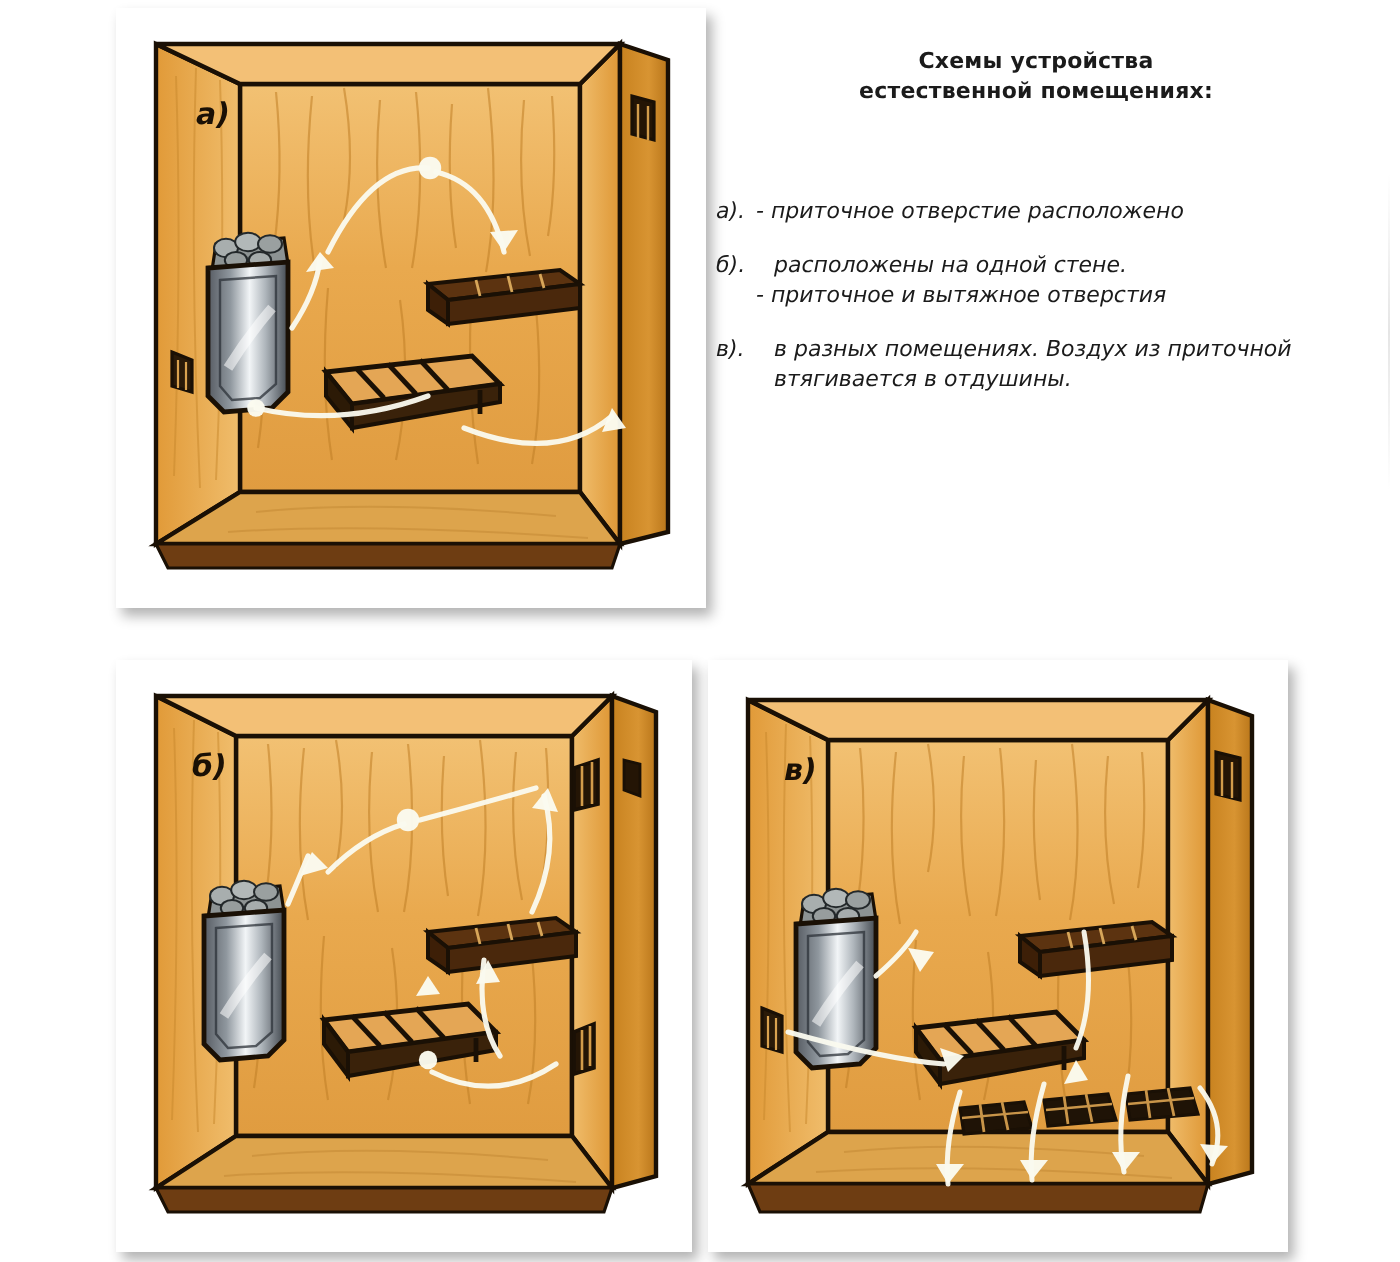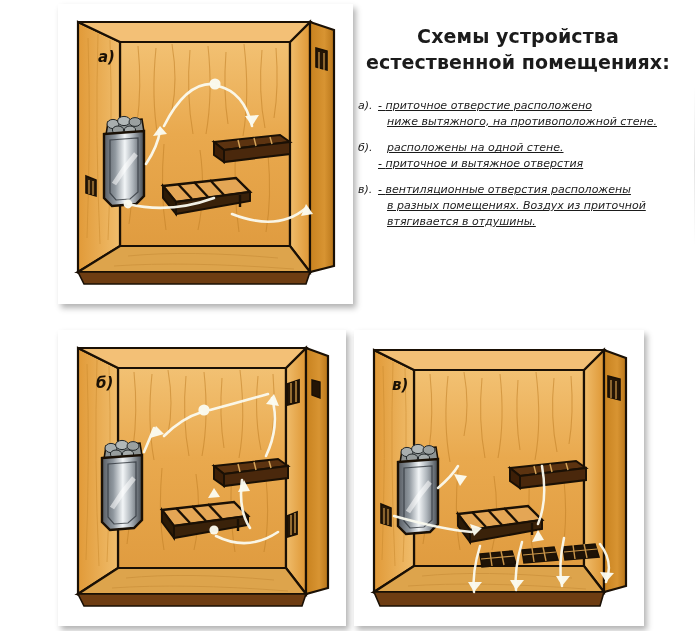--- a/index.html
+++ b/index.html
@@ -42,21 +42,21 @@
     width: 342px;
     height: 310px;
   }
   #scheme-title {
     position: absolute;
     left: 0; top: 24px;
     width: 320px;
     text-align: center;
     font-family: "DejaVu Sans", sans-serif;
     font-weight: bold;
-    font-size: 19px;
+    font-size: 11px;
     line-height: 1.35;
     color: #1b1b1b;
     letter-spacing: 0.1px;
   }
   #notes {
     position: absolute;
     left: 0px;
     top: 98px;
     width: 342px;
   }
@@ -73,21 +73,21 @@
   .note-marker {
     flex: 0 0 auto;
     width: 20px;
     font-style: italic;
     font-size: 11px;
   }
   .note-body {
     flex: 1 1 auto;
     font-style: italic;
   }
-  .note-body .ln { display: block; white-space: nowrap; text-decoration: underline; }
+  .note-body .ln { display: block; white-space: nowrap; }
   .note-body .ln.ind { padding-left: 9px; }
 
   
   #text-divider {
     position: absolute;
     left: 336px; top: 86px;
     width: 1px; height: 160px;
     background: linear-gradient(to bottom, rgba(0,0,0,0.0), rgba(0,0,0,0.10), rgba(0,0,0,0.0));
   }
 </style>
@@ -557,42 +557,37 @@
 
   <div id="notes">
 
     <div class="note">
       <span class="note-marker">а).</span>
       <span class="note-body">
         <span class="ln">
           <span>-</span>
           <span>приточное отверстие расположено</span>
         </span>
-        <span class="ln ind">ниже вытяжного, на противоположной стене.</span>
       </span>
     </div>
 
     <div class="note">
       <span class="note-marker">б).</span>
       <span class="note-body">
         <span class="ln ind">расположены на одной стене.</span>
         <span class="ln">
           <span>-</span>
           <span>приточное и вытяжное отверстия</span>
         </span>
       </span>
     </div>
 
     <div class="note">
       <span class="note-marker">в).</span>
       <span class="note-body">
-        <span class="ln">
-          <span>-</span>
-          <span>вентиляционные отверстия расположены</span>
-        </span>
         <span class="ln ind">в разных помещениях. Воздух из приточной</span>
         <span class="ln ind">втягивается в отдушины.</span>
       </span>
     </div>
 
   </div>
 
   <div id="text-divider"></div>
 </div>
 

